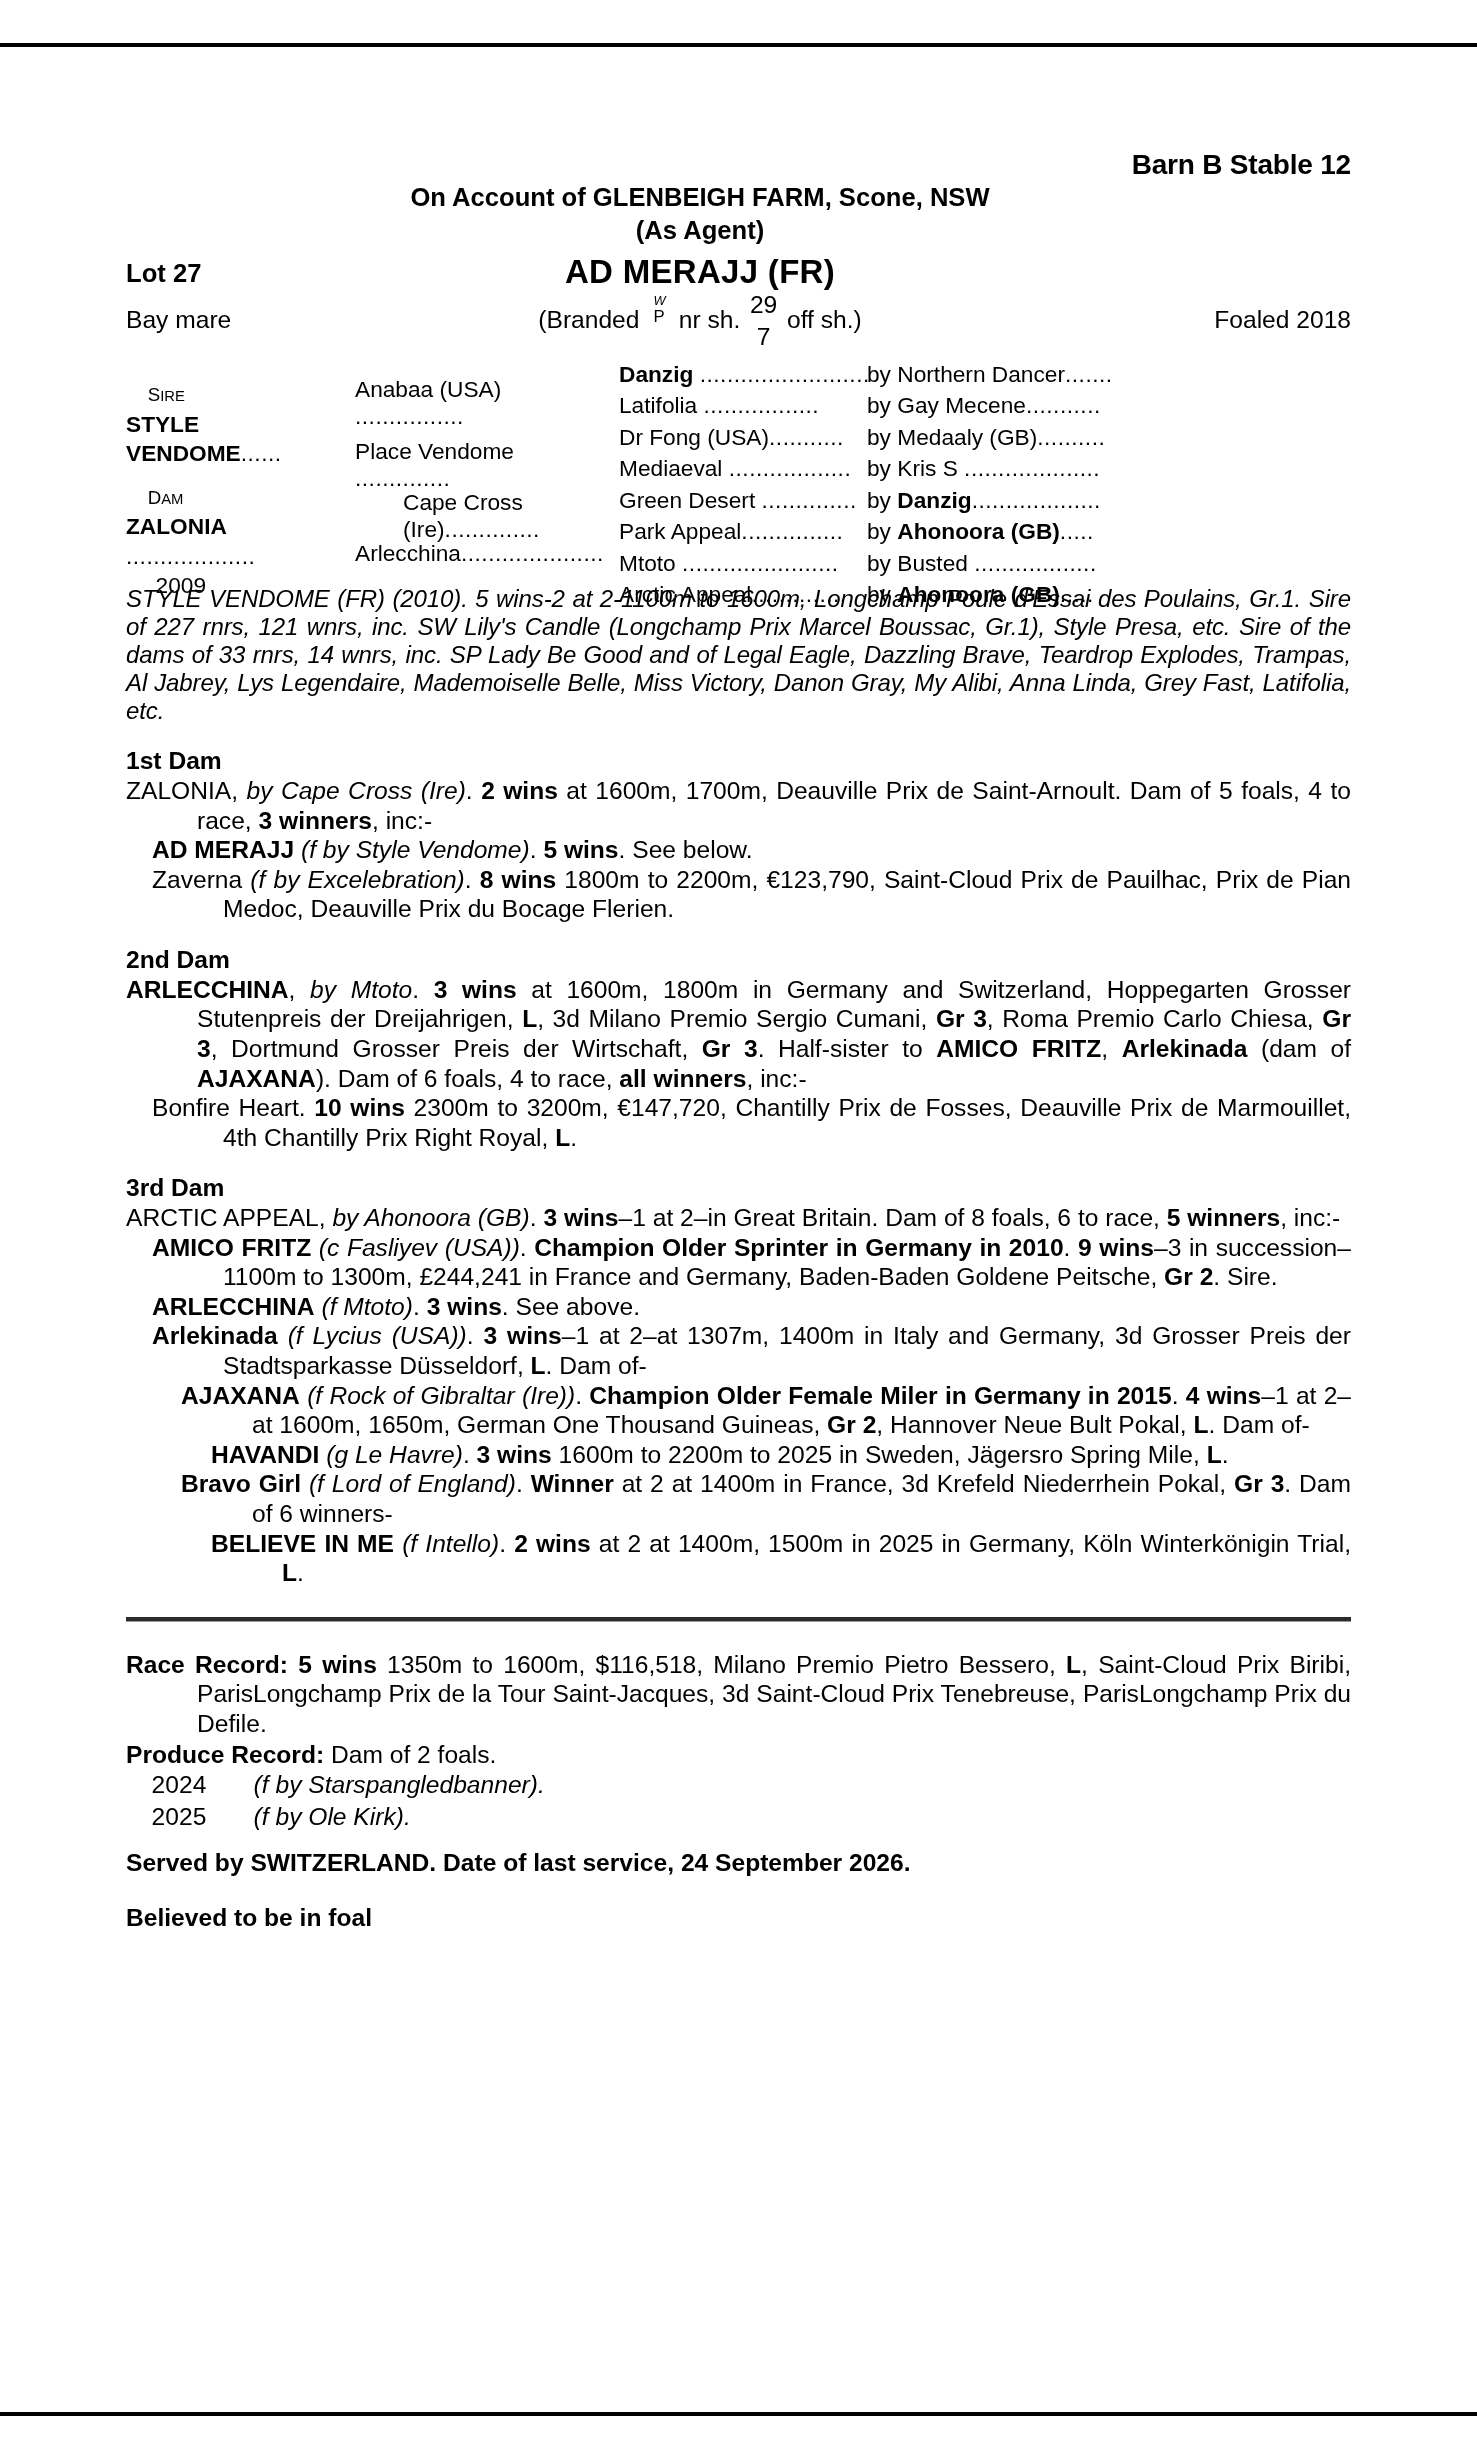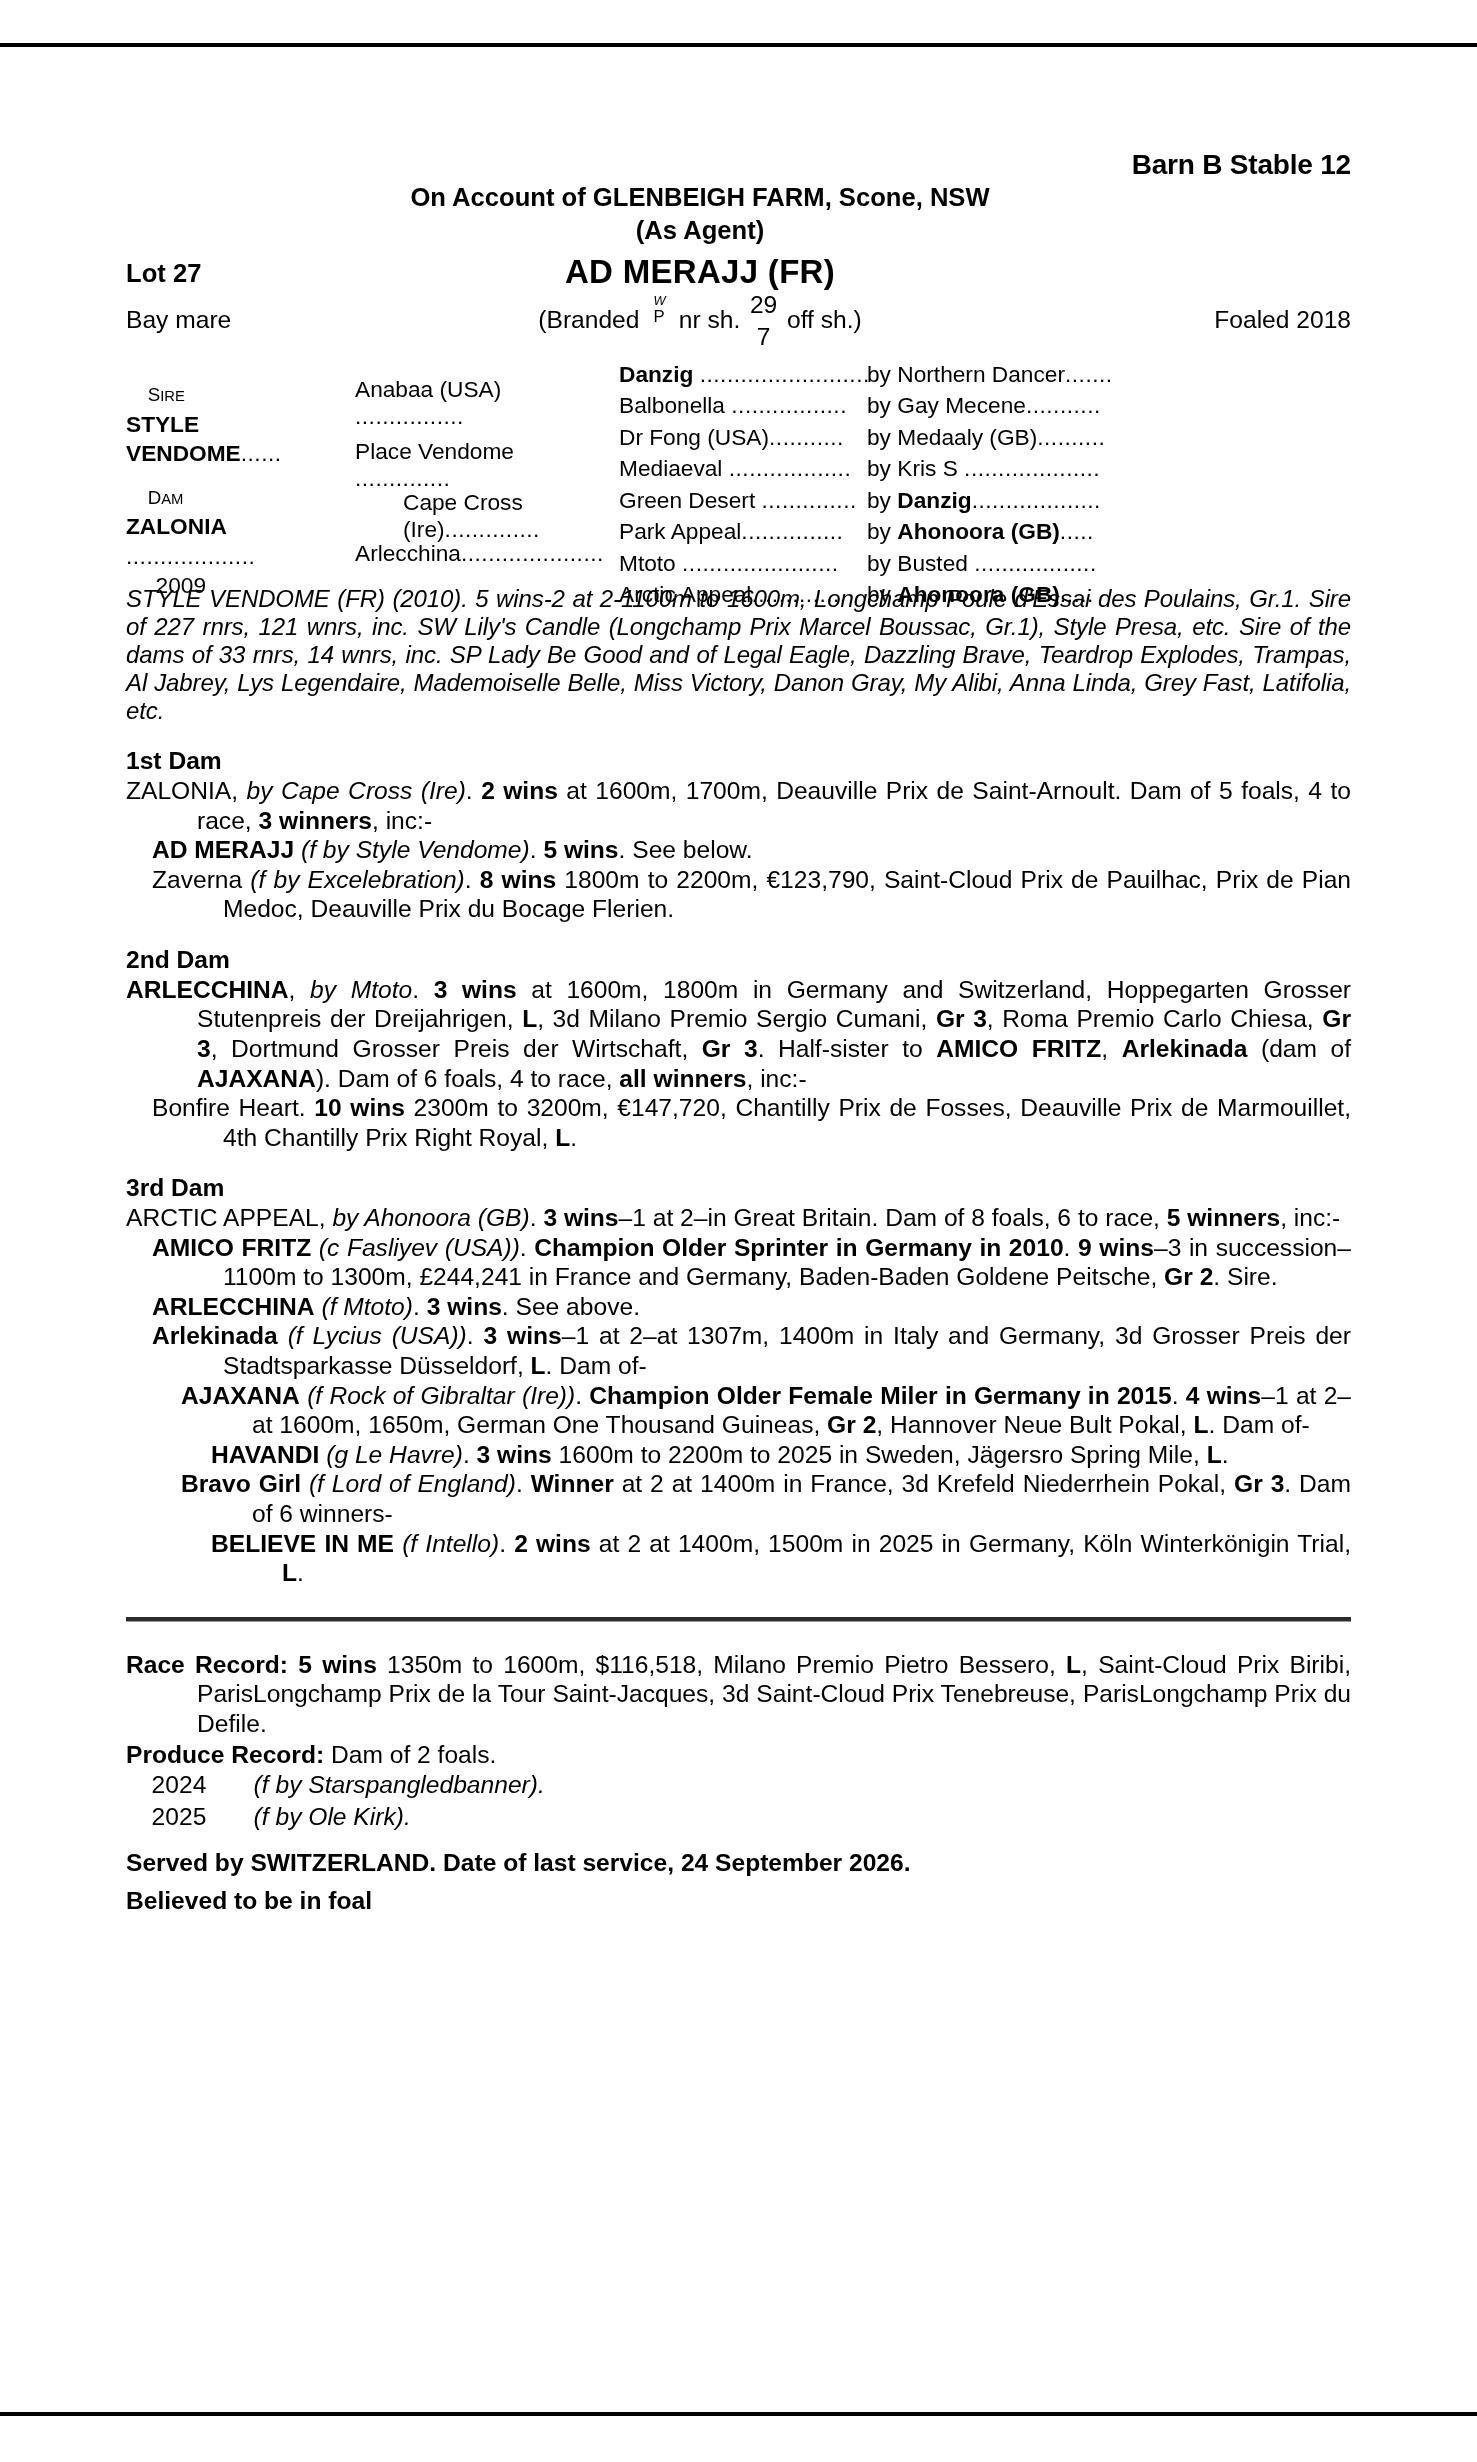--- a/index.html
+++ b/index.html
@@ -268,21 +268,21 @@
   .served {
     font-weight: bold;
     font-size: 24.6px;
     line-height: 29.6px;
     margin-top: 15.8px;
   }
   .infoal {
     font-weight: bold;
     font-size: 24.6px;
     line-height: 29.6px;
-    margin-top: 8px;
+    margin-top: 25px;
   }
 </style>
 </head>
 <body>
 
 <div class="page">
 
   <div class="rule-top"></div>
   <div class="rule-bottom"></div>
 
@@ -334,21 +334,21 @@
         <div class="p2b"><span>Place Vendome</span> <span class="dots">..............</span></div>
         <div class="p2c"><span>Cape Cross (Ire)</span><span class="dots">..............</span></div>
         <div class="p2d"><span>Arlecchina</span><span class="dots">.....................</span></div>
       </div>
 
       <div class="ped-col3">
         <div class="p3row">
             <div class="p3"><b>Danzig</b> <span class="dots">.........................</span></div>
           </div>
         <div class="p3row">
-            <div class="p3"><span>Balbonella</span> <span class="dots">.................</span></div>
+            <div class="p3"><span>Latifolia</span> <span class="dots">.................</span></div>
           </div>
         <div class="p3row">
             <div class="p3"><span>Dr Fong (USA)</span><span class="dots">...........</span></div>
           </div>
         <div class="p3row">
             <div class="p3"><span>Mediaeval</span> <span class="dots">..................</span></div>
           </div>
         <div class="p3row">
             <div class="p3"><span>Green Desert</span> <span class="dots">..............</span></div>
           </div>

